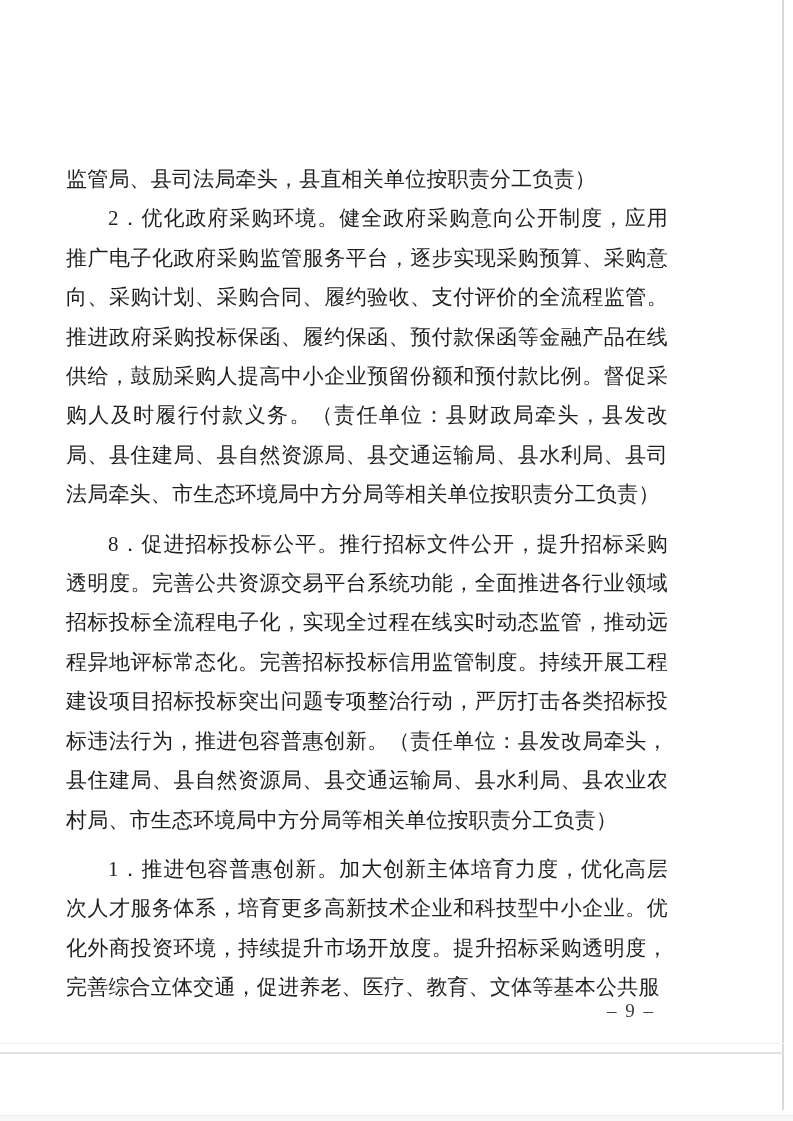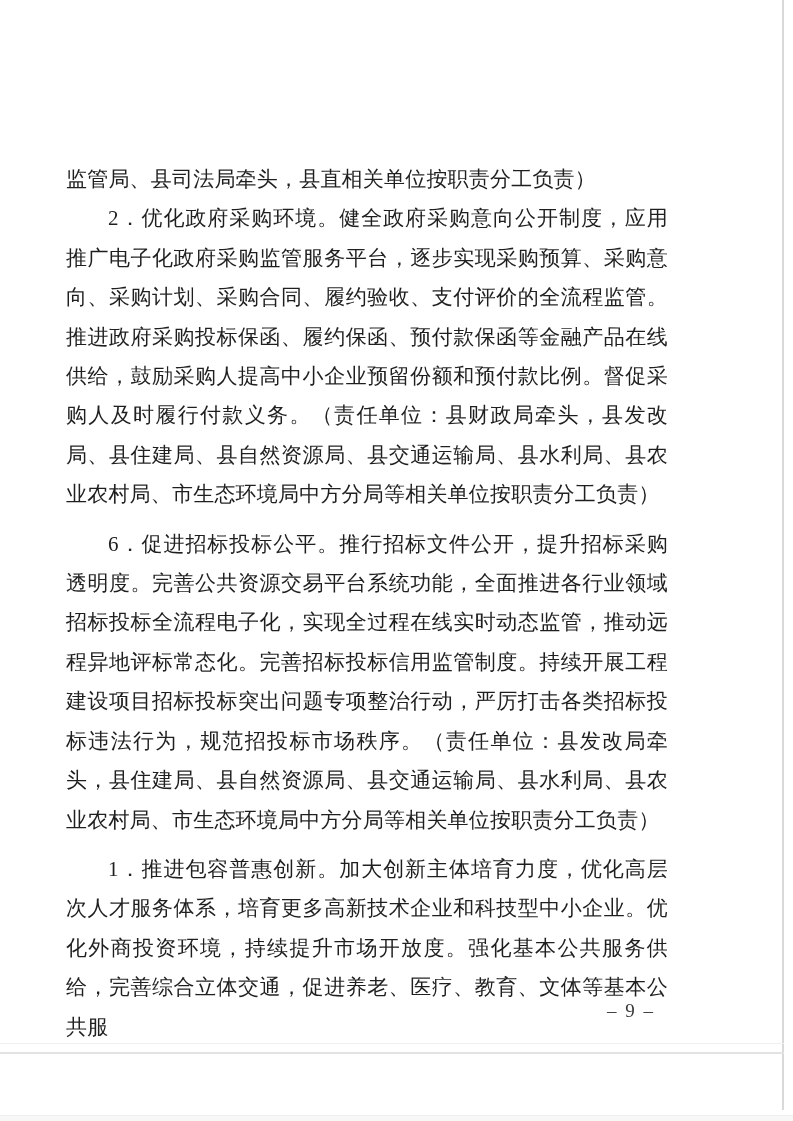--- a/index.html
+++ b/index.html
@@ -78,23 +78,23 @@
     border-top:1px solid var(--scan-line-light);
   }
 </style>
 </head>
 <body>
 
 <div class="canvas">
 
   <div class="doc-body">
       <p class="para"><span>监管局、县司法局牵头，县直相关单位按职责分工负责）</span></p>
-      <p class="para indent"><b>2．优化政府采购环境。</b><span>健全政府采购意向公开制度，应用推广电子化政府采购监管服务平台，逐步实现采购预算、采购意向、采购计划、采购合同、履约验收、支付评价的全流程监管。推进政府采购投标保函、履约保函、预付款保函等金融产品在线供给，鼓励采购人提高中小企业预留份额和预付款比例。督促采购人及时履行付款义务。（责任单位：县财政局牵头，县发改局、县住建局、县自然资源局、县交通运输局、县水利局、县农业农村局、市生态环境局中方分局等相关单位按职责分工负责）</span></p>
-      <p class="para indent spaced"><b>6．促进招标投标公平。</b><span>推行招标文件公开，提升招标采购透明度。完善公共资源交易平台系统功能，全面推进各行业领域招标投标全流程电子化，实现全过程在线实时动态监管，推动远程异地评标常态化。完善招标投标信用监管制度。持续开展工程建设项目招标投标突出问题专项整治行动，严厉打击各类招标投标违法行为，规范招投标市场秩序。（责任单位：县发改局牵头，县住建局、县自然资源局、县交通运输局、县水利局、县农业农村局、市生态环境局中方分局等相关单位按职责分工负责）</span></p>
-      <p class="para indent spaced"><b>1．推进包容普惠创新。</b><span>加大创新主体培育力度，优化高层次人才服务体系，培育更多高新技术企业和科技型中小企业。优化外商投资环境，持续提升市场开放度。强化基本公共服务供给，完善综合立体交通，促进养老、医疗、教育、文体等基本公共服</span></p>
+      <p class="para indent"><b>2．优化政府采购环境。</b><span>健全政府采购意向公开制度，应用推广电子化政府采购监管服务平台，逐步实现采购预算、采购意向、采购计划、采购合同、履约验收、支付评价的全流程监管。推进政府采购投标保函、履约保函、预付款保函等金融产品在线供给，鼓励采购人提高中小企业预留份额和预付款比例。督促采购人及时履行付款义务。（责任单位：县财政局牵头，县发改局、县住建局、县自然资源局、县交通运输局、县水利局、县司法局牵头、市生态环境局中方分局等相关单位按职责分工负责）</span></p>
+      <p class="para indent spaced"><b>8．促进招标投标公平。</b><span>推行招标文件公开，提升招标采购透明度。完善公共资源交易平台系统功能，全面推进各行业领域招标投标全流程电子化，实现全过程在线实时动态监管，推动远程异地评标常态化。完善招标投标信用监管制度。持续开展工程建设项目招标投标突出问题专项整治行动，严厉打击各类招标投标违法行为，推进包容普惠创新。（责任单位：县发改局牵头，县住建局、县自然资源局、县交通运输局、县水利局、县农业农村局、市生态环境局中方分局等相关单位按职责分工负责）</span></p>
+      <p class="para indent spaced"><b>1．推进包容普惠创新。</b><span>加大创新主体培育力度，优化高层次人才服务体系，培育更多高新技术企业和科技型中小企业。优化外商投资环境，持续提升市场开放度。提升招标采购透明度，完善综合立体交通，促进养老、医疗、教育、文体等基本公共服</span></p>
     </div>
 
   <div class="page-number">– 9 –</div>
 
   <div class="edge-right"></div>
   <div class="edge-h1"></div>
   <div class="edge-h2"></div>
   <div class="edge-bottom"></div>
 
 </div>

